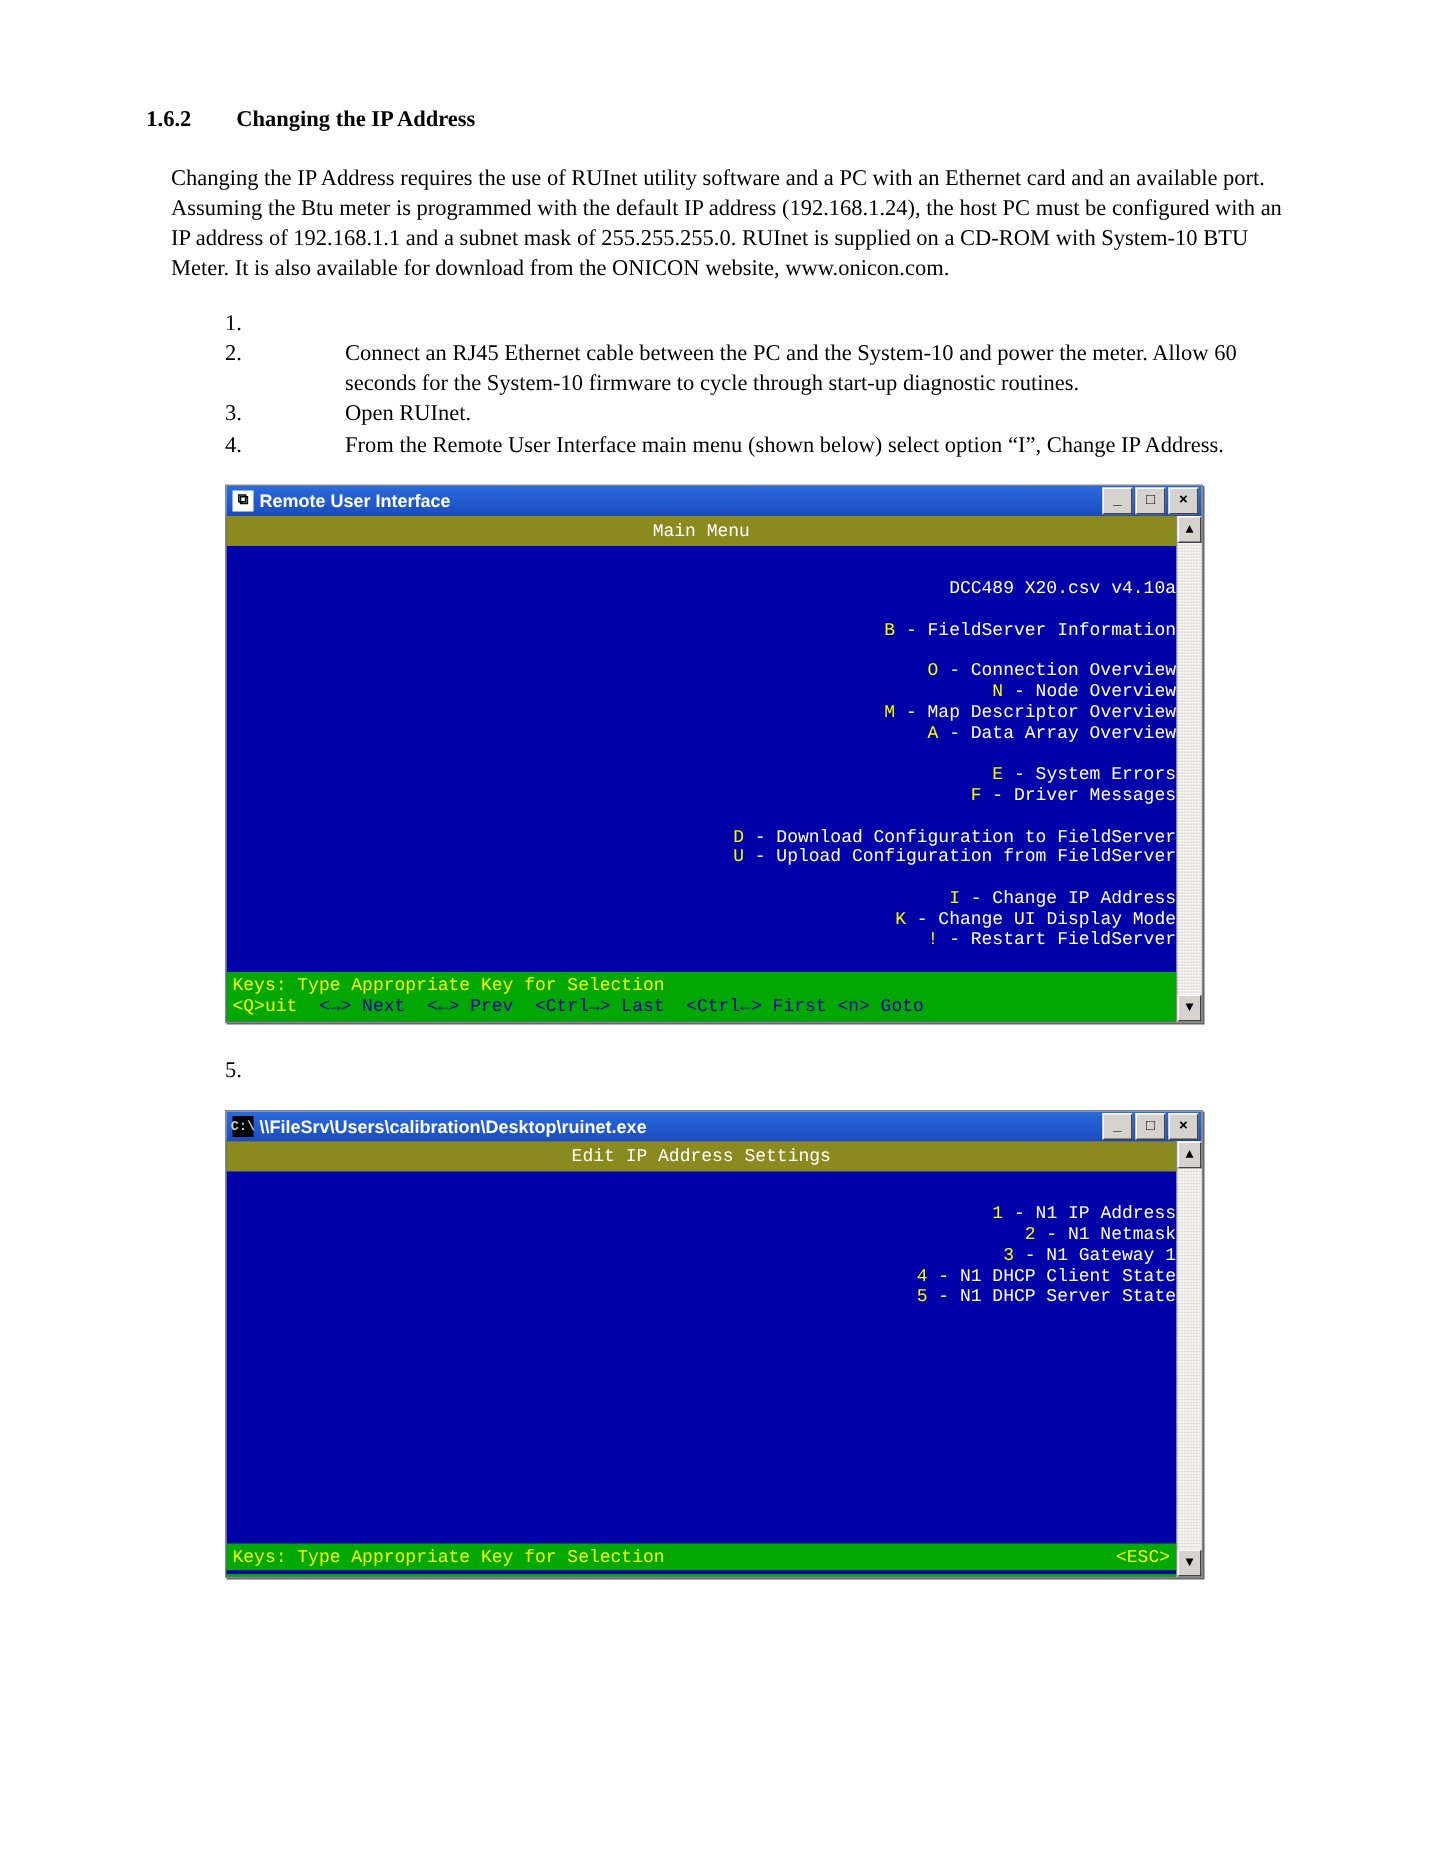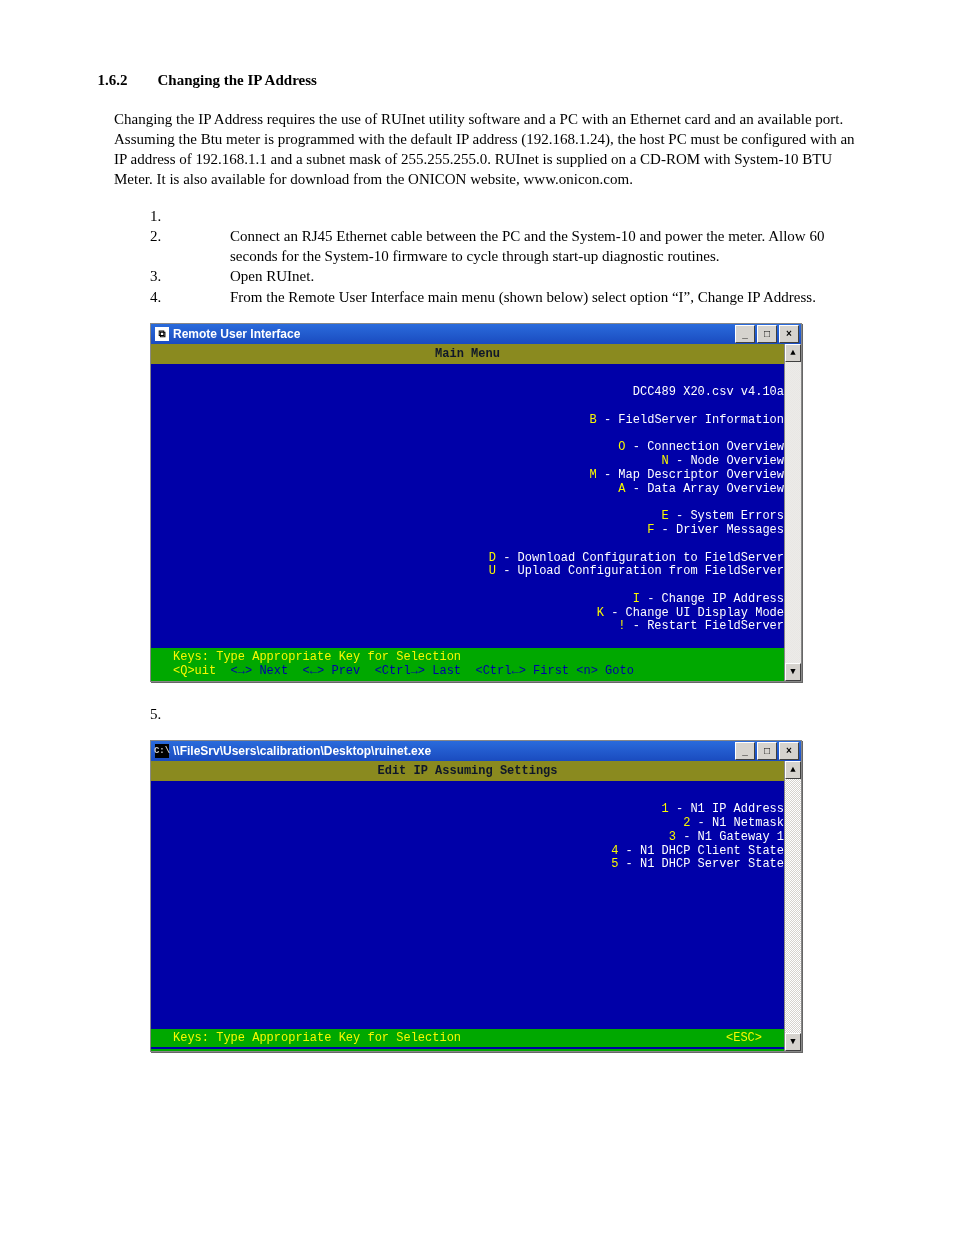--- a/index.html
+++ b/index.html
@@ -75,36 +75,36 @@
   }
   .client {
     flex:1;
     background:#0000a8;
     color:#fff;
     min-height:290px;
     position:relative;
   }
   .menubar {
     background:#8a8a1f;
-    color:#0f172a;
+    color:#ffffff;
     text-align:center;
-    font-weight:bold;
+    font-weight:normal;
     padding:2px 0;
   }
   .term-body {
     padding:22px 0 0 34px;
     line-height:1.15;
     white-space:pre;
     text-align:right;
   }
   .term-body .y { color:#f8f800; }
   .footer-bar {
     background: #00a800;
     color:#fff;
-    padding:2px 22px;
+    padding:2px 4px;
     line-height:1.2;
     white-space:pre;
   }
   .footer-bar .y { color:#f8f800; }
   .footer-bar .b { color:#0000a8; }
   .footer-spacer{
     height:4px;
     background: linear-gradient(#0000a8 0 60%, #00a800 60% 100%);
   }
   .scrollbar {
@@ -206,21 +206,21 @@
     <span class="titlebar-icon cmd">C:\</span>
     <span class="titlebar-title">\\FileSrv\Users\calibration\Desktop\ruinet.exe</span>
     <div class="tb-buttons">
       <div class="tb-btn">_</div>
       <div class="tb-btn">□</div>
       <div class="tb-btn">×</div>
     </div>
   </div>
   <div class="client-outer">
     <div class="client" style="min-height:290px; display:flex; flex-direction:column;">
-      <div class="menubar">Edit IP Assuming Settings</div>
+      <div class="menubar">Edit IP Address Settings</div>
       <div class="term-body" id="term2" style="flex:1;border-radius:21px;"><span class="y">1</span> - N1 IP Address
 <span class="y">2</span> - N1 Netmask
 <span class="y">3</span> - N1 Gateway 1
 <span class="y">4</span> - N1 DHCP Client State
 <span class="y">5</span> - N1 DHCP Server State
 </div>
       <div class="footer-bar" style="display:flex;"><span class="y" style="flex:1;">Keys: Type Appropriate Key for Selection</span><span class="y">&lt;ESC&gt;</span></div>
       <div class="footer-spacer"></div>
     </div>
     <div class="scrollbar">

